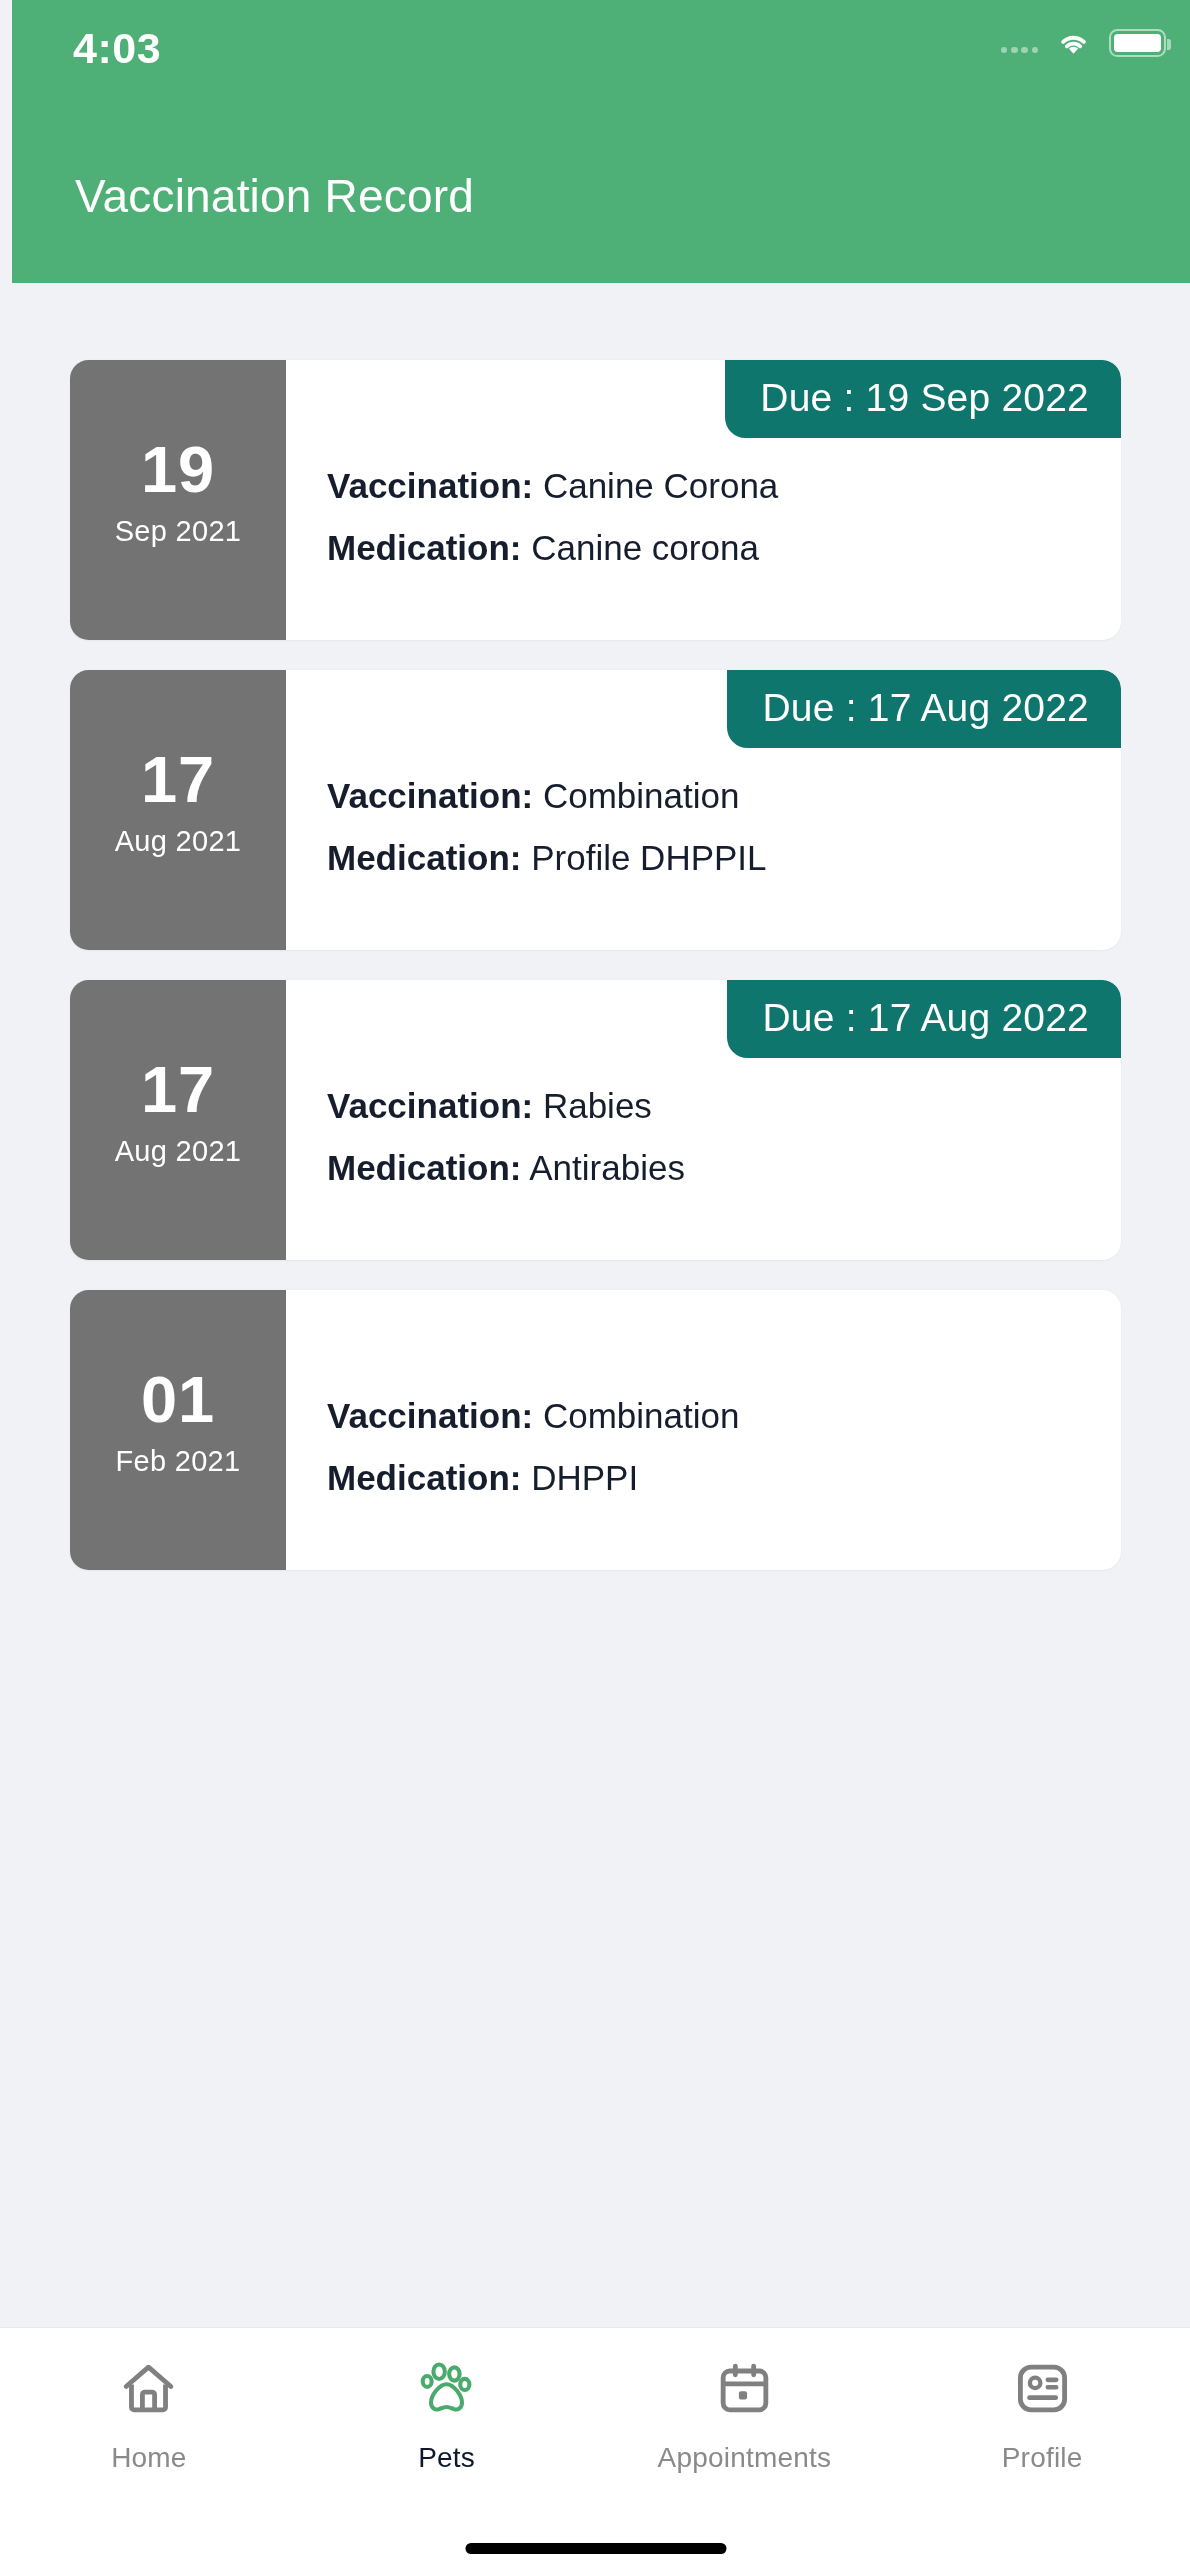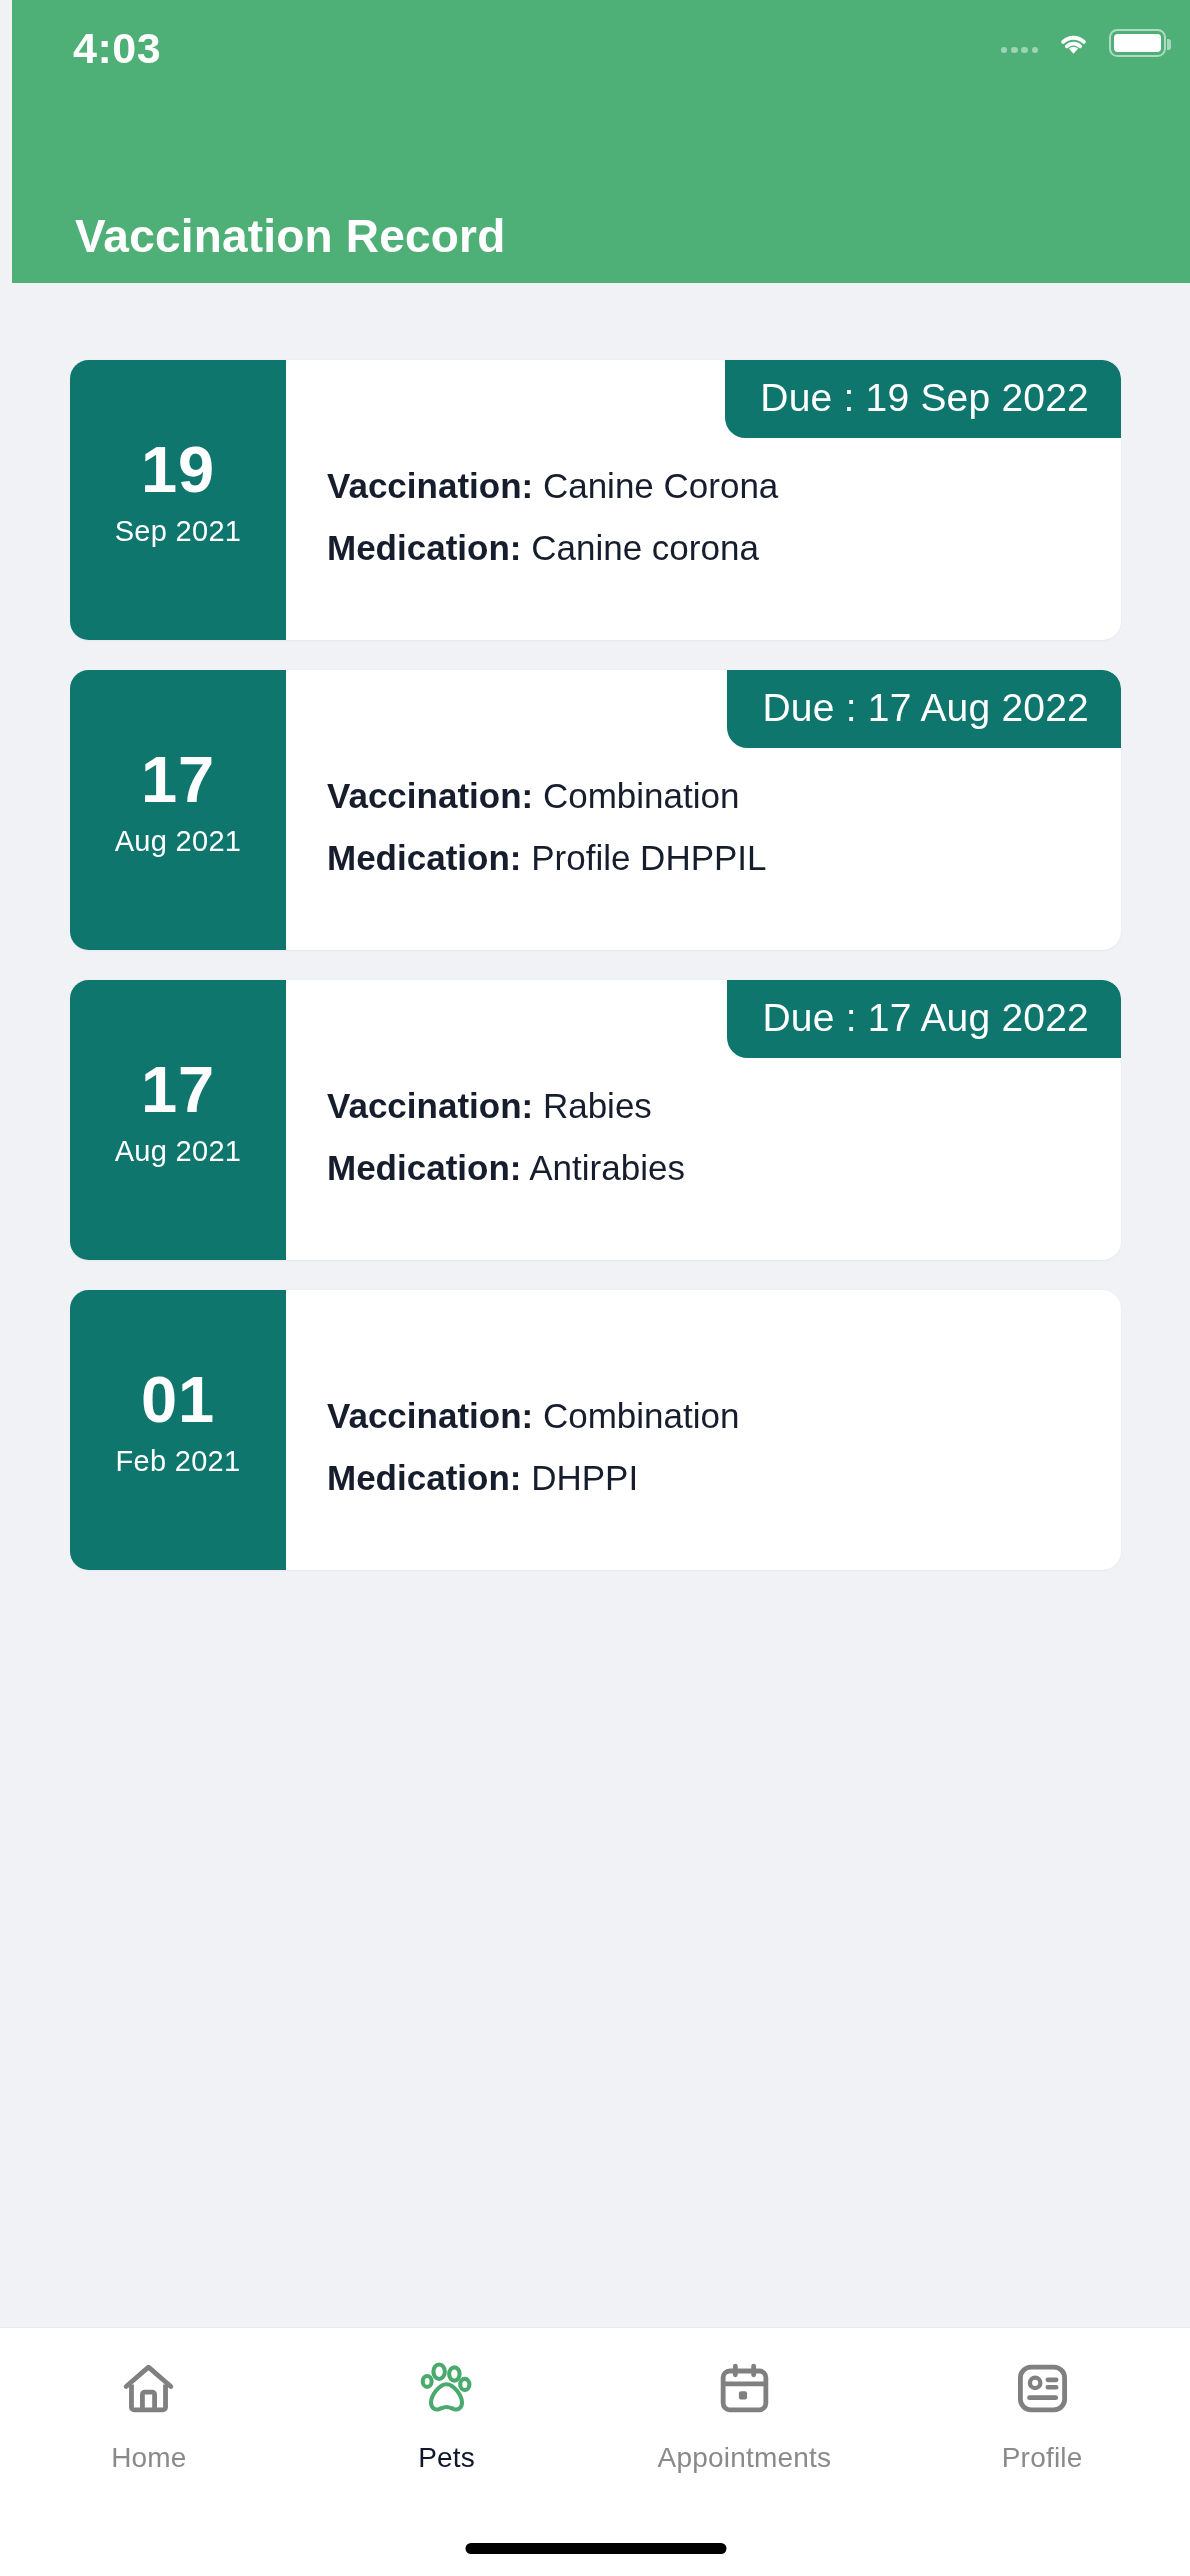--- a/index.html
+++ b/index.html
@@ -40,41 +40,41 @@
   }
   .battery::after {
     content:""; position:absolute; right:-7.4px; top:8.3px;
     width:4.6px; height:11px; border-radius:0 2.8px 2.8px 0;
     background:rgba(255,255,255,0.5);
   }
   .battery i { display:block; width:100%; height:100%; background:#fff; border-radius:3.7px; }
 
   .page-title {
     position:absolute; left:63px; top:169px;
-    font-size:46px; font-weight:700; color:#ffffff; letter-spacing:0.2px;margin-top:40px;
+    font-size:46px; font-weight:400; color:#ffffff; letter-spacing:0.2px;
   }
 
   
   .list {
     position:absolute; top:283px; left:0; width:1191px; bottom:249px;
     padding:77px 70px 0 70px;
   }
   .card {
     position:relative;
     display:flex;
     background:#ffffff;
     border-radius:18.5px;
     margin-bottom:30px;
     min-height:280px;
     overflow:hidden;
     box-shadow:0 0.9px 1.9px rgba(30,40,60,0.05);
   }
   .card-date {
     width:216px; flex:0 0 216px;
-    background:#0f766e;
+    background:#737373;
     display:flex; flex-direction:column;
     align-items:center; justify-content:center;
     padding-bottom:16px;
   }
   .date-day {
     font-size:65px; font-weight:600; color:#ffffff;
     line-height:1; letter-spacing:0.9px;
   }
   .date-monthyear {
     margin-top:13px;

